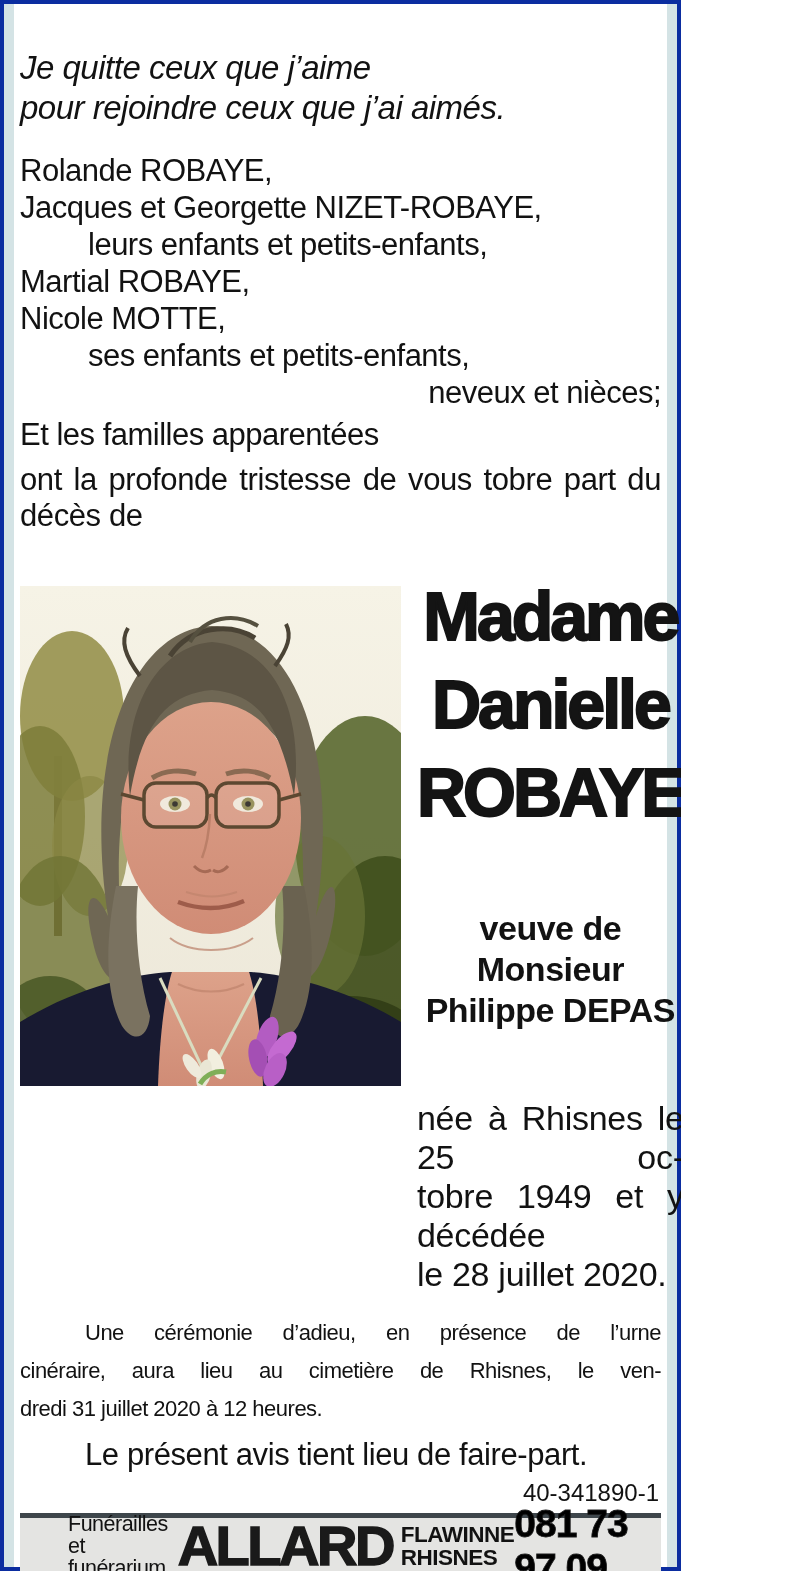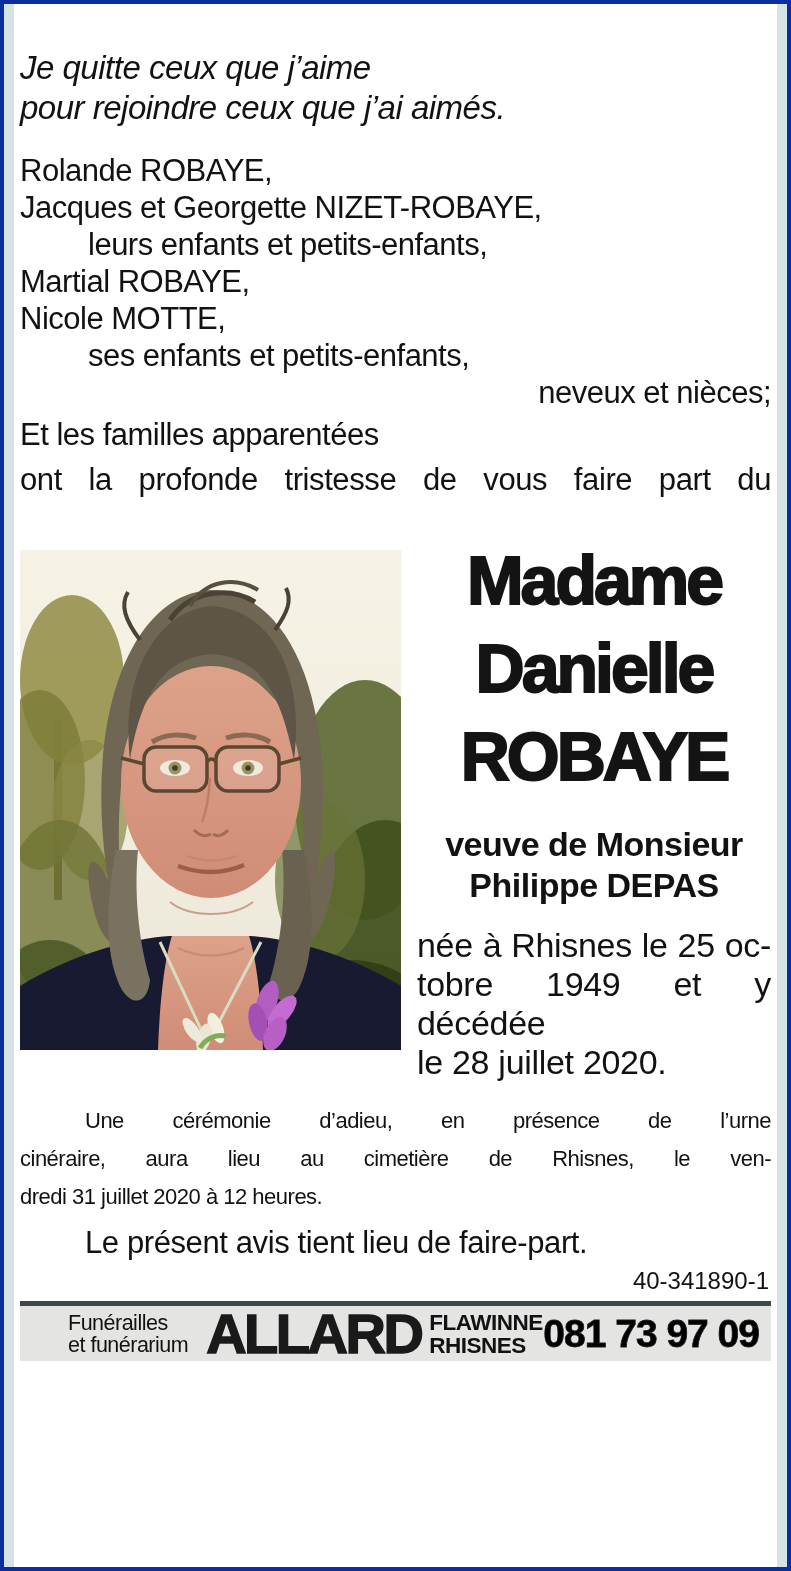--- a/index.html
+++ b/index.html
@@ -1,18 +1,18 @@
 <!DOCTYPE html>
 <html lang="fr"><head>
 <meta charset="utf-8">
 <style>
   html,body{margin:0;padding:0;background:#fff;}
   .page{
     position:relative;
-    width:791px;height:1571px;
+    width:681px;height:1571px;
     background:#0b2da0;
     font-family:"Liberation Sans","DejaVu Sans",sans-serif;
     color:#121212;
     overflow:hidden;
   }
   .inner{
     position:absolute;left:4px;top:4px;right:4px;bottom:4px;
     background:#ffffff;
     border-left:10px solid #d4e3e5;
     border-right:10px solid #d4e3e5;
@@ -29,21 +29,21 @@
   .family{margin-top:24px;font-size:31px;line-height:37px;letter-spacing:-0.5px;}
   .family .indent{padding-left:68px;}
   .family .align-right{text-align:right;}
   .family .families-line{margin-top:5px;}
   
   .announce{margin-top:9px;font-size:31px;line-height:36px;letter-spacing:-0.4px;}
   .jfull{text-align:justify;text-align-last:justify;}
   
   .photo-row{display:flex;margin-top:52px;}
   .photo{width:381px;height:500px;flex:none;display:block;}
-  .right-col{flex:1;padding-left:16px;display:flex;flex-direction:column;}
+  .right-col{flex:1;padding-left:16px;display:flex;flex-direction:column;gap:48px;}
   .headline{
     text-align:center;
     font-weight:bold;
     font-size:68px;line-height:88px;
     letter-spacing:-3px;
     -webkit-text-stroke:2px #141414;
     color:#141414;
     margin-top:-14px;
   }
   .widow{
@@ -70,21 +70,21 @@
   .footer-rule{height:5px;background:#3e464b;}
   .footer-bar{
     height:55px;background:#e4e4e2;
     display:flex;align-items:center;
   }
   .fun-small{
     margin-left:48px;
     font-size:21.5px;line-height:22px;letter-spacing:-0.5px;
   }
   .allard{
-    margin-left:18px;
+    margin-left:10px;
     font-weight:bold;font-size:56px;line-height:52px;
     letter-spacing:-2.5px;
     -webkit-text-stroke:1.5px #1a1a1a;color:#1a1a1a;
   }
   .cities{
     margin-left:8px;font-weight:600;
     font-size:22.5px;line-height:23px;letter-spacing:-0.5px;
   }
   .phone{
     margin-left:auto;margin-right:12px;
@@ -108,21 +108,22 @@
       <div>Jacques et Georgette NIZET-ROBAYE,</div>
       <div class="indent">leurs enfants et petits-enfants,</div>
       <div>Martial ROBAYE,</div>
       <div>Nicole MOTTE,</div>
       <div class="indent">ses enfants et petits-enfants,</div>
       <div class="align-right">neveux et nièces;</div>
       <div class="families-line">Et les familles apparentées</div>
     </div>
 
     <div class="announce">
-      <div class="jfull">ont la profonde tristesse de vous faire part du</div>
+      <div class="jfull">ont la profonde tristesse de vous tobre part du</div>
+      <div>décès de</div>
     </div>
 
     <div class="photo-row">
 
       <svg class="photo" viewBox="0 0 381 500" aria-hidden="true">
         <defs>
           <linearGradient id="sky" x1="0" y1="0" x2="0" y2="1">
             <stop offset="0" stop-color="#f6f3e6"></stop>
             <stop offset="1" stop-color="#ece7d8"></stop>
           </linearGradient>

